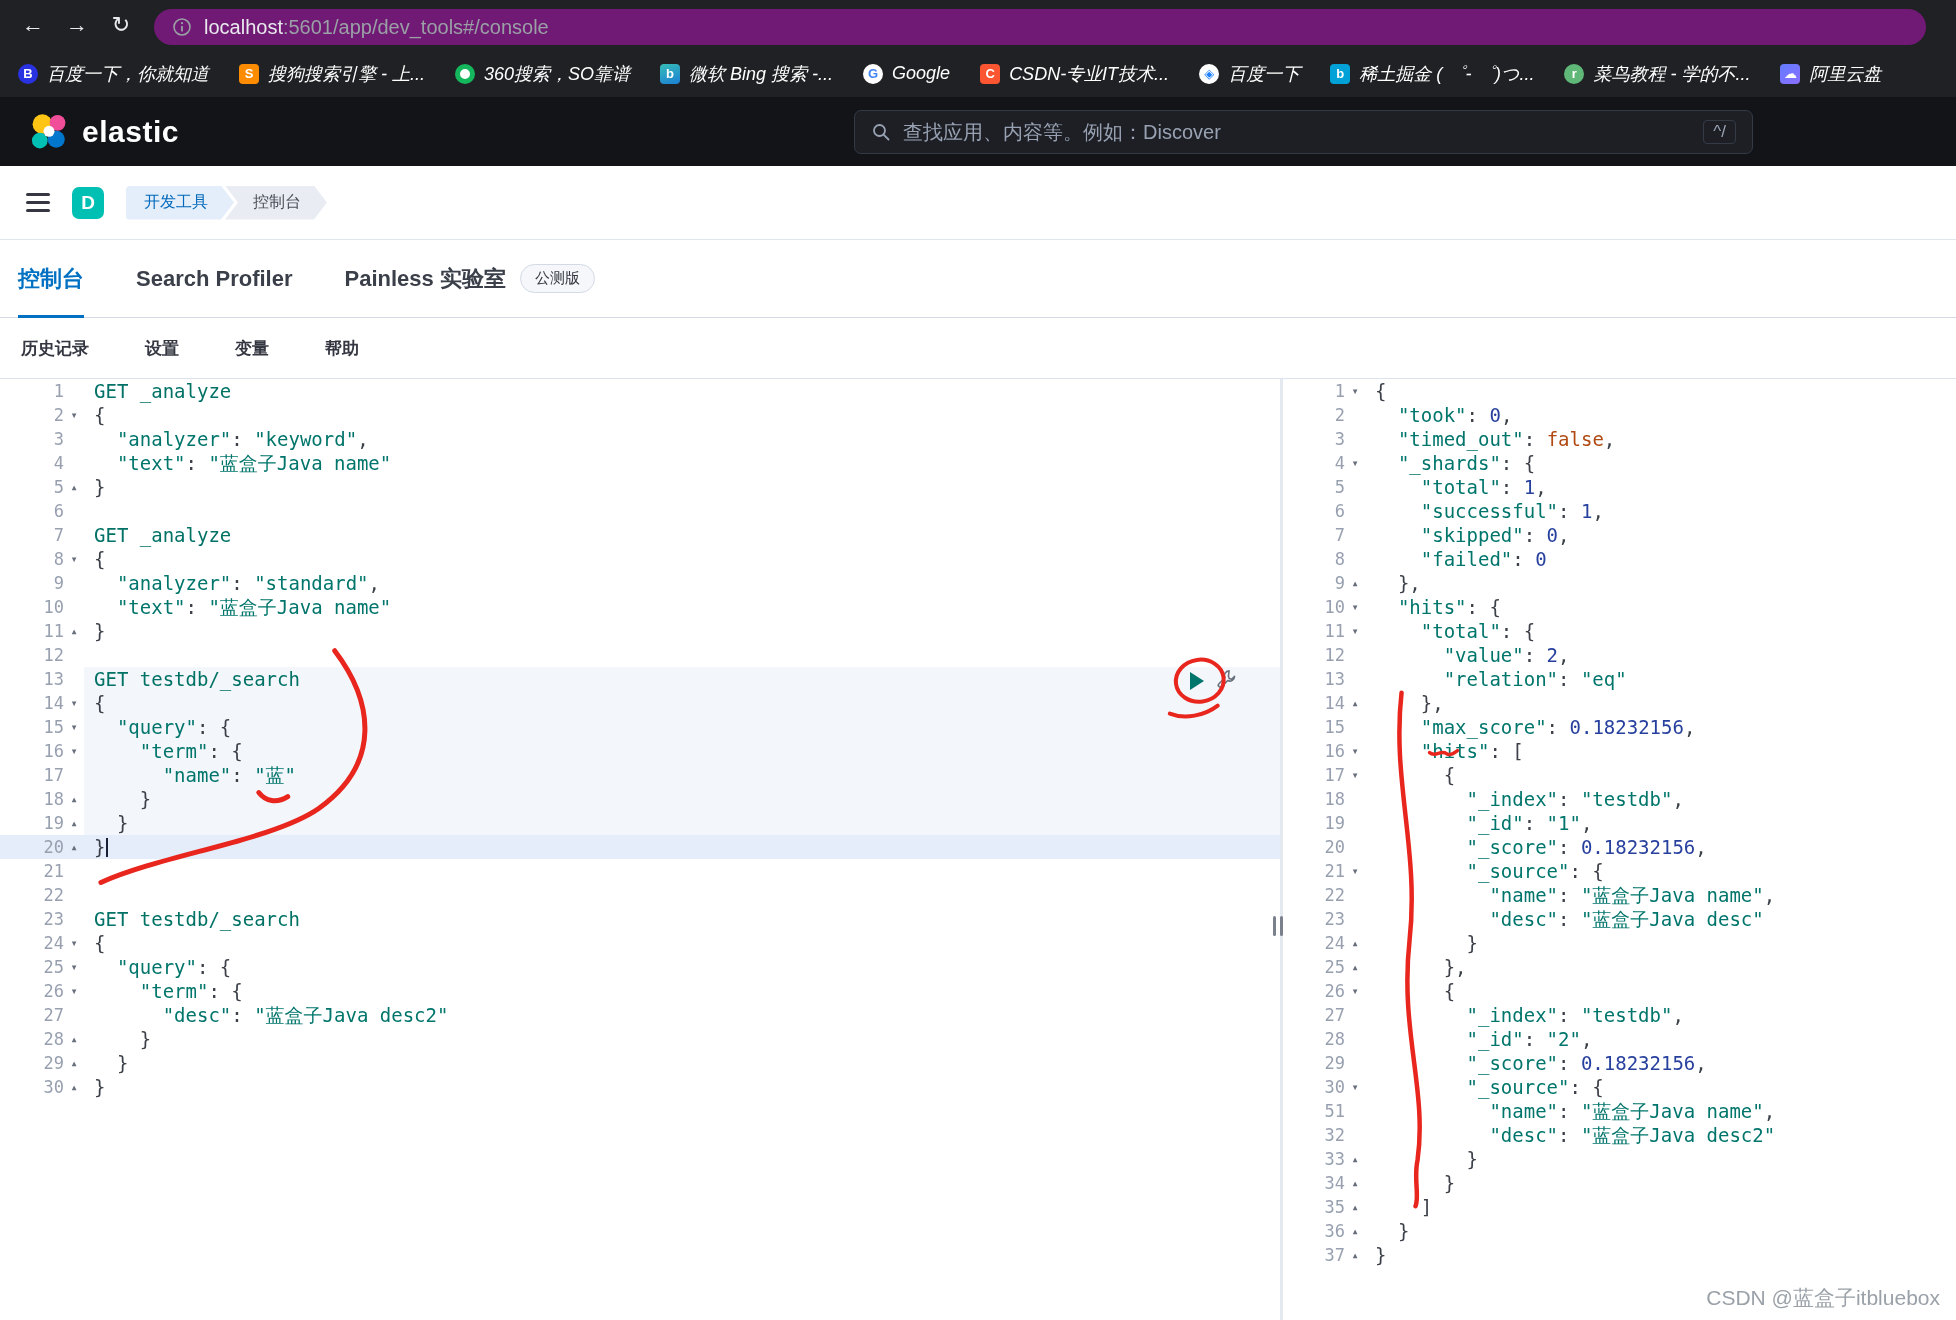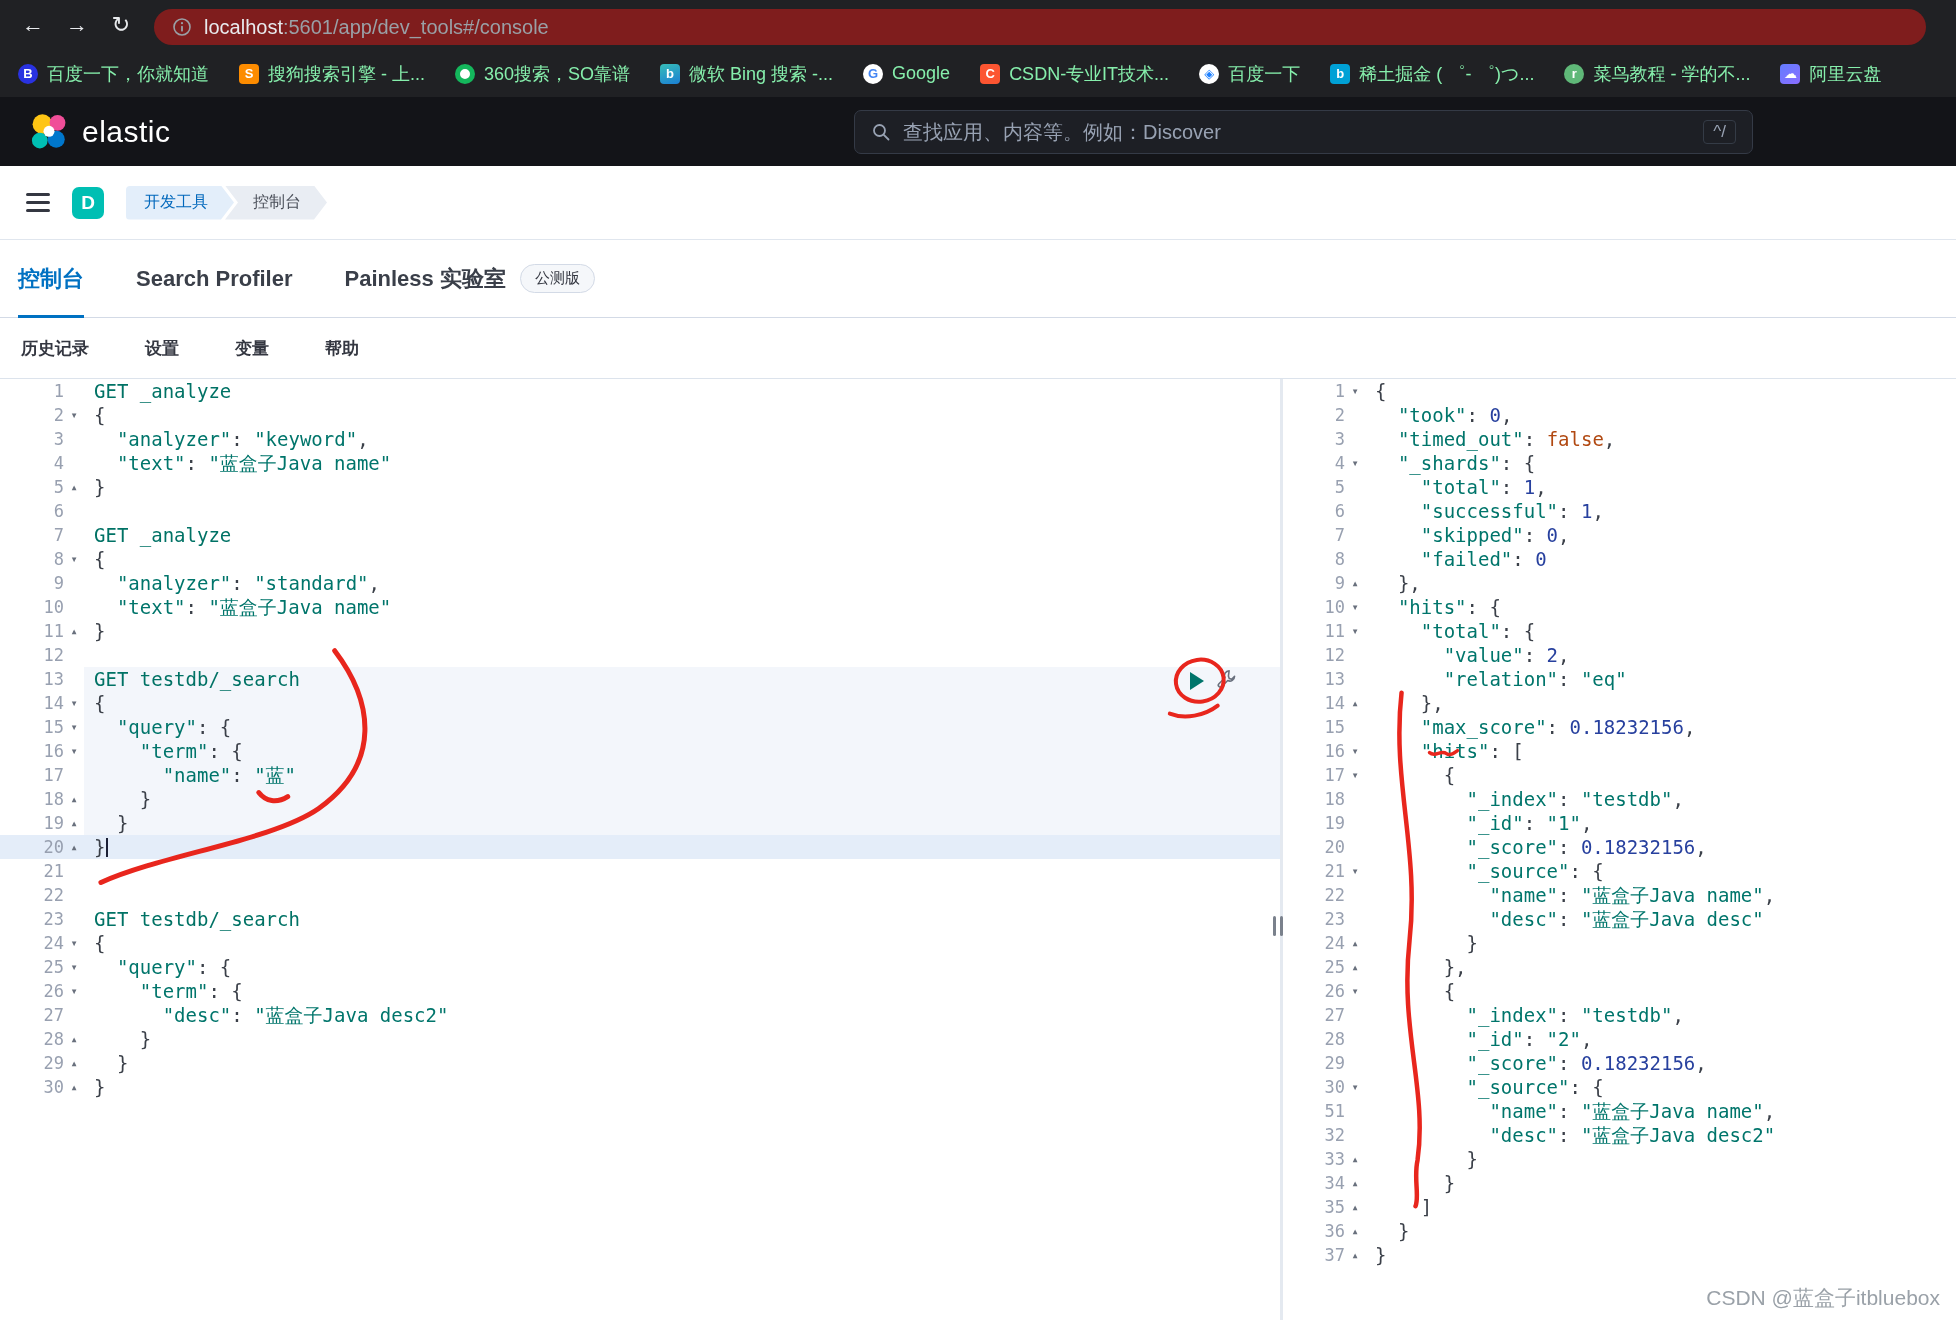--- a/index.html
+++ b/index.html
@@ -4,35 +4,35 @@
 <style>
   * { margin:0; padding:0; box-sizing:border-box; }
   html,body { width:1956px; height:1320px; overflow:hidden;
     font-family:"Liberation Sans","DejaVu Sans",sans-serif; background:#fff; }
   .page { position:relative; width:1956px; height:1320px; }
 
   
   .browser-top { height:50px; background:#202124; display:flex; align-items:center; padding:0 14px; gap:6px; }
   .nav-btn { width:38px; height:38px; border-radius:50%; color:#e8eaed; font-size:22px;
     display:flex; align-items:center; justify-content:center; flex:none; }
-  .url-pill { flex:1; height:36px; background:#7f1d1d; border-radius:18px; display:flex;
+  .url-pill { flex:1; height:36px; background:#701a75; border-radius:18px; display:flex;
     align-items:center; padding:0 18px; gap:12px; margin:4px 16px 0 8px; }
   .url-text { font-size:20px; color:#e8eaed; white-space:nowrap; }
   .url-text .muted { color:#9aa0a6; }
 
   .bookmarks { height:47px; background:#202124; display:flex; align-items:center; padding:0 18px; gap:30px; overflow:hidden; }
   .bm-item { display:flex; align-items:center; gap:9px; white-space:nowrap; }
   .bm-icon { width:20px; height:20px; border-radius:4px; display:flex; align-items:center; justify-content:center;
     font-size:13px; font-weight:bold; flex:none; }
-  .bm-label { color:#86efac; font-size:18px; }
+  .bm-label { color:#ffffff; font-size:18px;font-style:italic; }
 
   
   .elastic-header { height:69px; background:#131418; position:relative; display:flex; align-items:center; padding:0 28px; }
   .logo { display:flex; align-items:center; gap:12px; }
-  .logo-text { color:#fff; font-size:30px; font-weight:400; letter-spacing:.5px; }
+  .logo-text { color:#fff; font-size:30px; font-weight:700; letter-spacing:.5px; }
   .global-search { position:absolute; left:854px; top:13px; width:899px; height:44px; background:#1d1f25;
     border:1px solid #343a46; border-radius:7px; display:flex; align-items:center; padding:0 16px; gap:12px; }
   .global-search .ph { color:#98a2b3; font-size:20px; flex:1; white-space:nowrap; }
   .global-search .hint { color:#98a2b3; font-size:17px; border:1px solid #343b46; border-radius:4px; padding:1px 9px; }
 
   
   .crumb-row { height:74px; background:#fff; border-bottom:1px solid #e0e6ee; display:flex; align-items:center; padding:0 26px; gap:22px; }
   .hamburger { display:flex; flex-direction:column; gap:5px; width:24px; }
   .hamburger i { display:block; height:3px; background:#343741; border-radius:2px; }
   .space-badge { width:32px; height:32px; border-radius:7px; background:#00bfb3; color:#fff; font-weight:bold;

